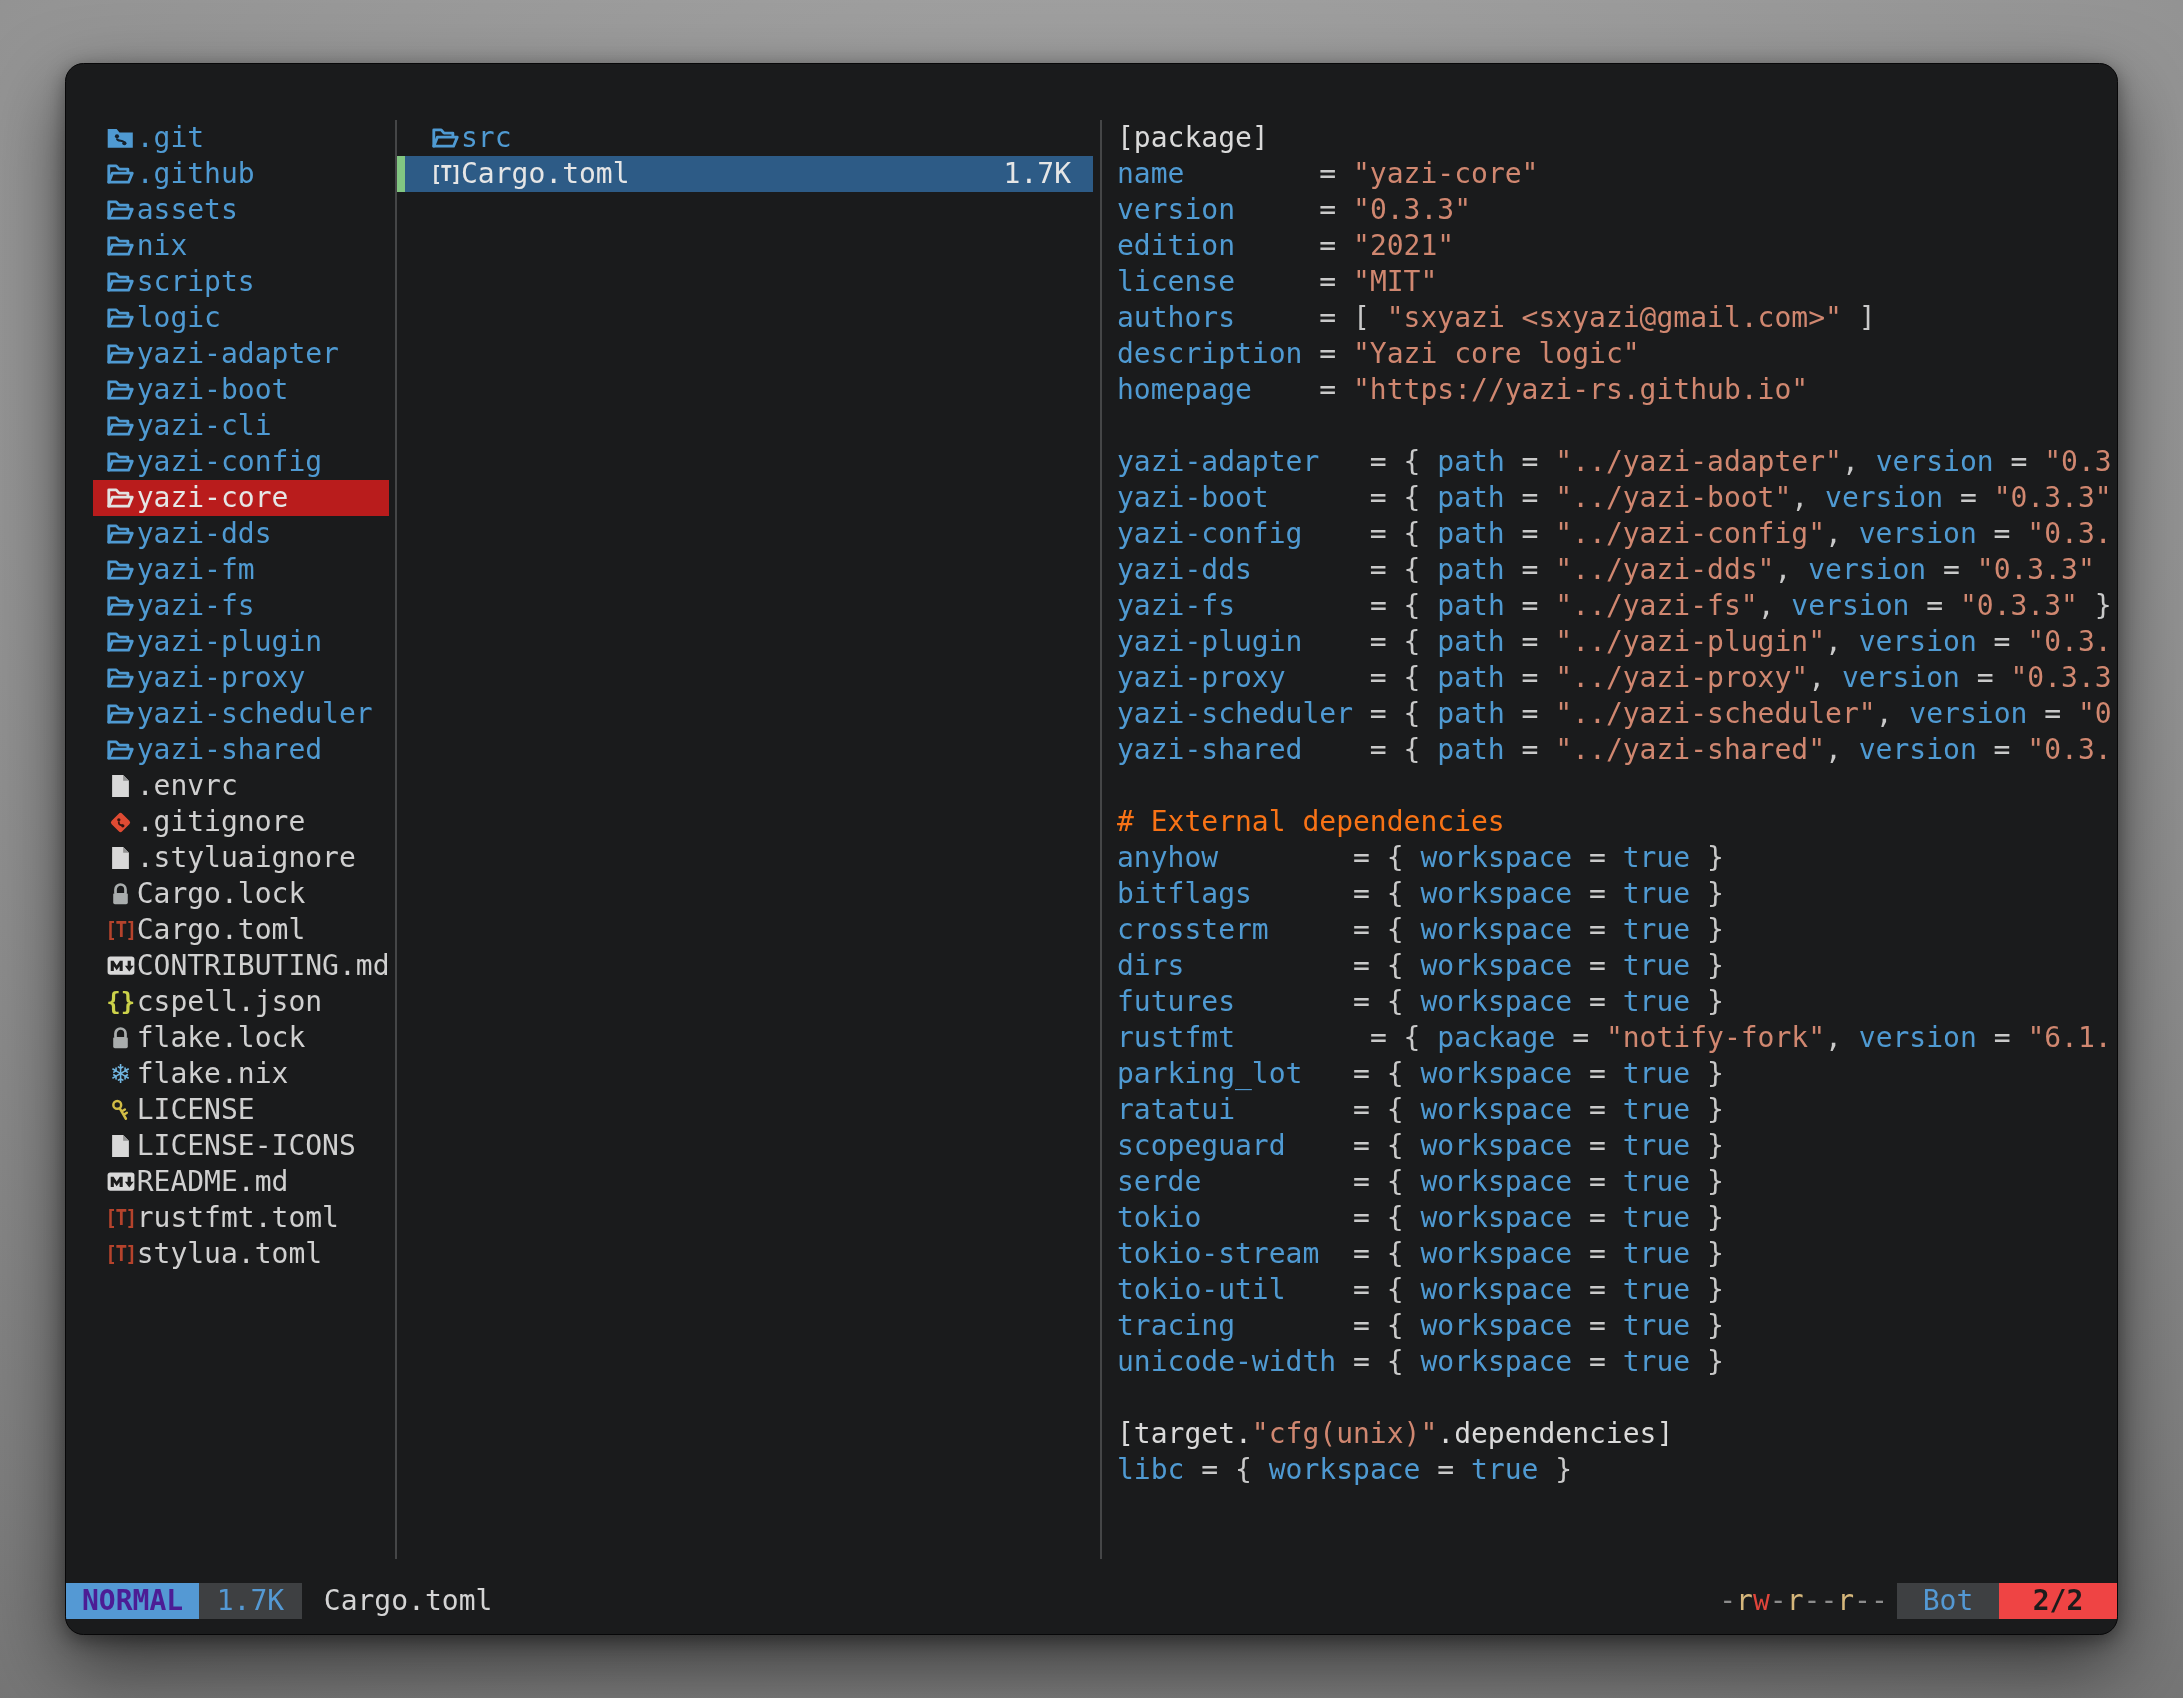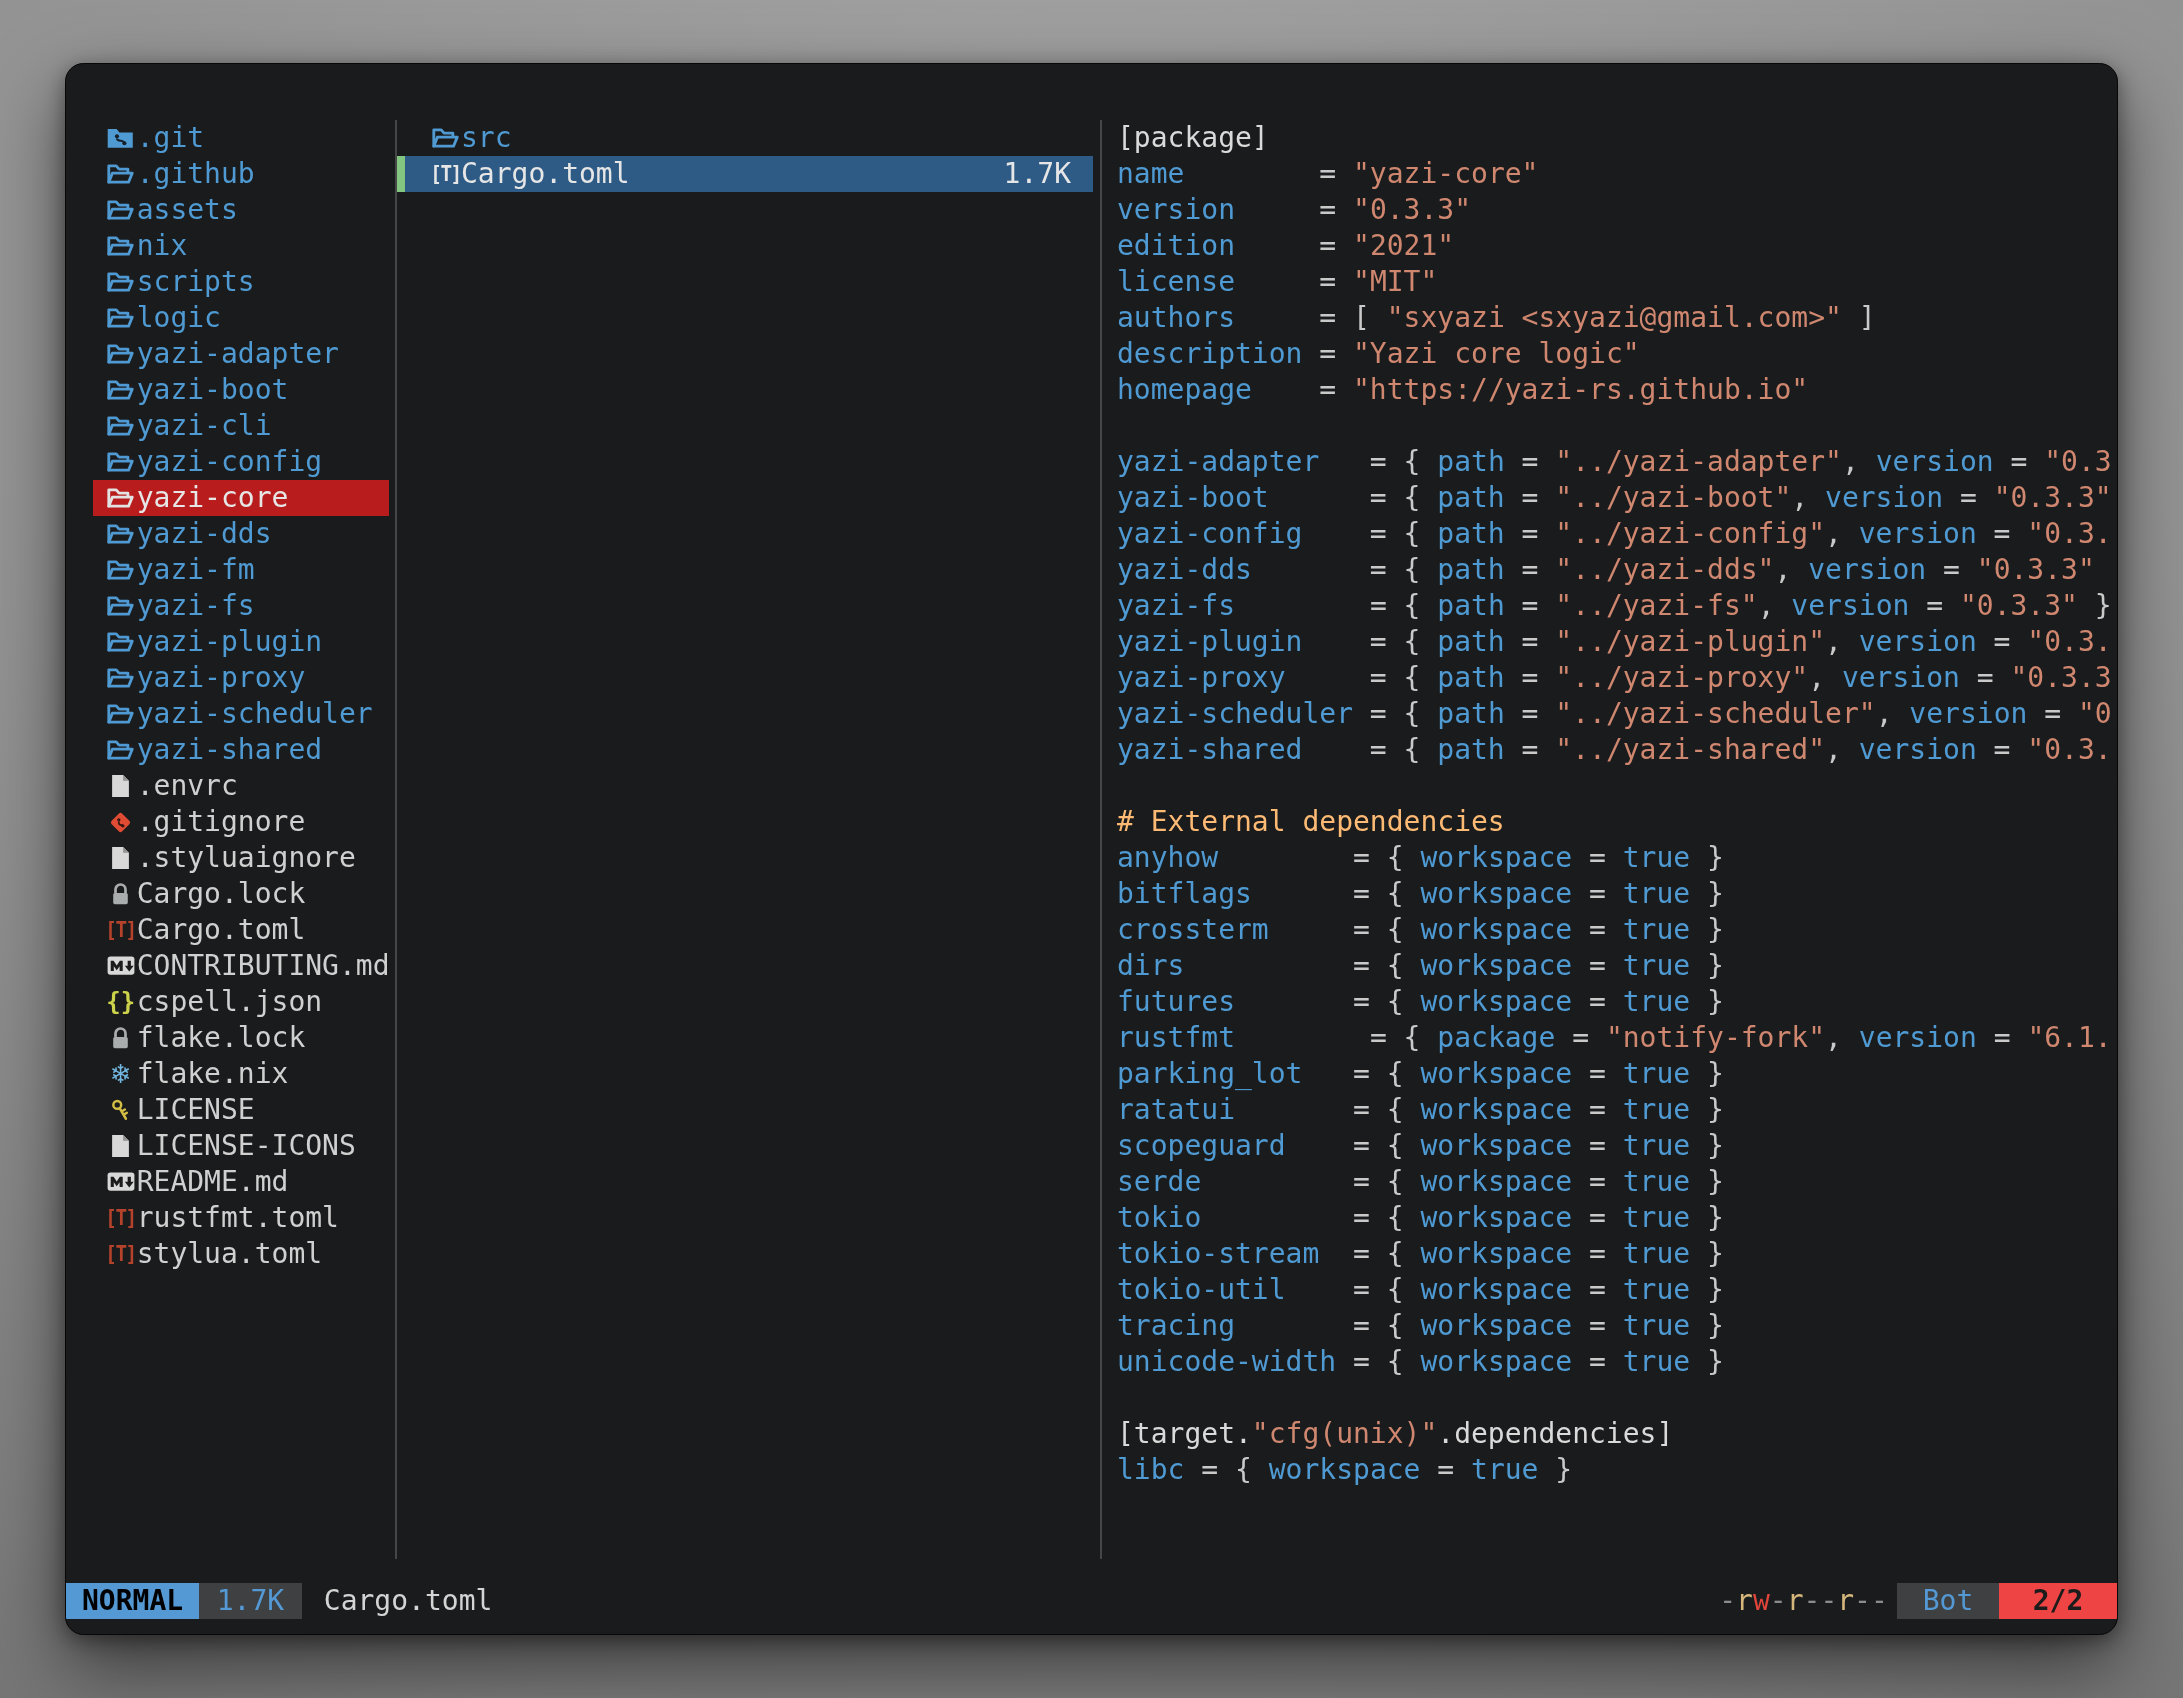--- a/index.html
+++ b/index.html
@@ -37,26 +37,26 @@
   .label-file{color:#d0d0d0}
   .selected .label-dir,.selected .label-file{color:#e6e6e6}
   .size-col{margin-left:auto;margin-right:22px;color:#e6e6e6}
 
   .pline{height:36px;white-space:pre;overflow:hidden}
   .c-key{color:#4f9ad2}
   .c-bool{color:#4f9ad2}
   .c-str{color:#d08770}
   .c-punct{color:#c9c9c9}
   .c-section{color:#dadada}
-  .c-comment{color:#fdba74}
+  .c-comment{color:#f97316}
 
   .statusbar{position:absolute;left:0;right:0;top:1519px;height:36px;display:flex;justify-content:space-between;align-items:center}
   .sb-left,.sb-right{display:flex;align-items:center;height:36px}
   .badge{display:inline-flex;align-items:center;justify-content:center;height:36px;box-sizing:border-box}
-  .badge-mode{background:#5499d4;color:#000000;font-weight:bold;padding:0 16px}
+  .badge-mode{background:#5499d4;color:#4c1d95;font-weight:bold;padding:0 16px}
   .badge-size{background:#3e4042;color:#5499d4;padding:0 17.6px}
   .sb-filename{margin-left:22px;color:#d4d4d4}
   .perms{white-space:pre;margin-right:9.2px}
   .p-dim{color:#8c8c8c}
   .p-r{color:#d6b77b}
   .p-w{color:#e0443a}
   .badge-pos{background:#3e4042;color:#5499d4;width:102px}
   .badge-counter{background:#ef4444;color:#1c1c1c;width:118px;font-weight:bold}
 </style>
 </head>

